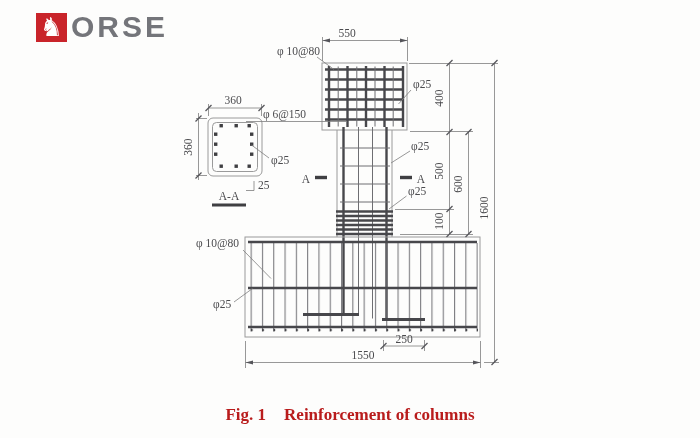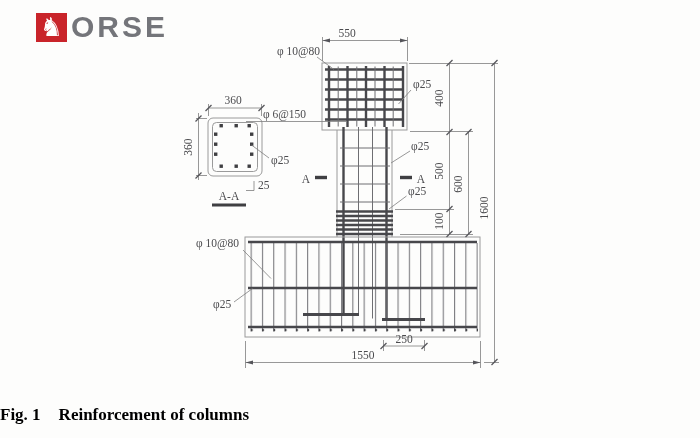--- a/index.html
+++ b/index.html
@@ -16,22 +16,22 @@
   .outline{stroke:#9a9a9a;stroke-width:1;fill:none;}
   .thick{stroke:#47474b;stroke-width:2.4;fill:none;}
   .hook{stroke:#47474b;stroke-width:3;fill:none;}
   .bar{stroke:#6e6e72;stroke-width:1;fill:none;}
   .dim{stroke:#7d7d7d;stroke-width:0.8;fill:none;}
   .tick{stroke:#55555a;stroke-width:1.2;fill:none;}
   .dtext{font-family:"Liberation Serif",serif;font-size:11.5px;fill:#4b4b4e;}
   .arrow{fill:#55555a;stroke:none;}
   .blk{fill:#3f3f42;stroke:none;}
   
-  .caption{position:absolute;left:0;top:405px;width:700px;
-           font-family:"Liberation Serif",serif;font-weight:bold;font-size:17px;color:#000000;}
+  .caption{position:absolute;left:0;top:405px;width:700px;text-align:center;
+           font-family:"Liberation Serif",serif;font-weight:bold;font-size:17px;color:#b91c1c;}
   .caption .gap{display:inline-block;width:18px;}
 </style>
 </head>
 <body>
 
 <div class="stage">
 
   <div class="logo">
     <div class="logo-box">
       <span class="logo-horse">♞</span>

